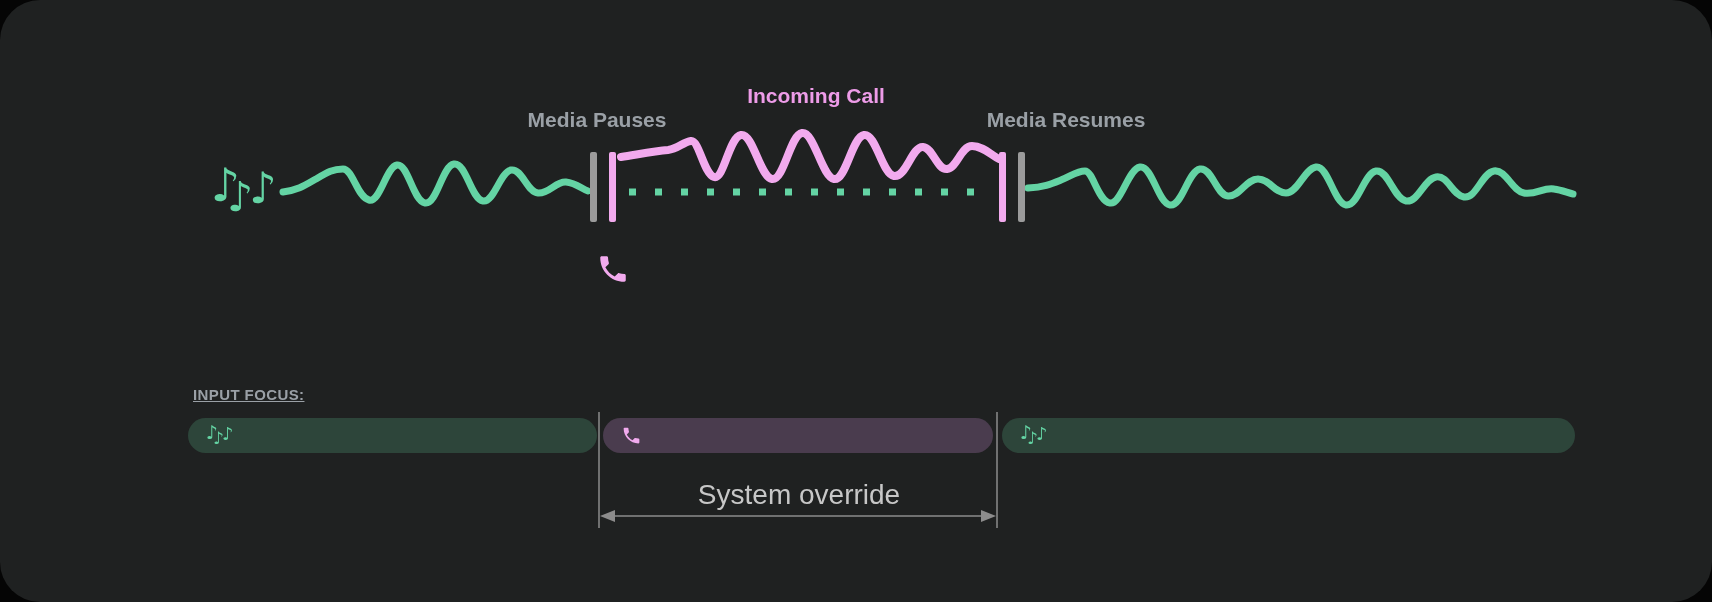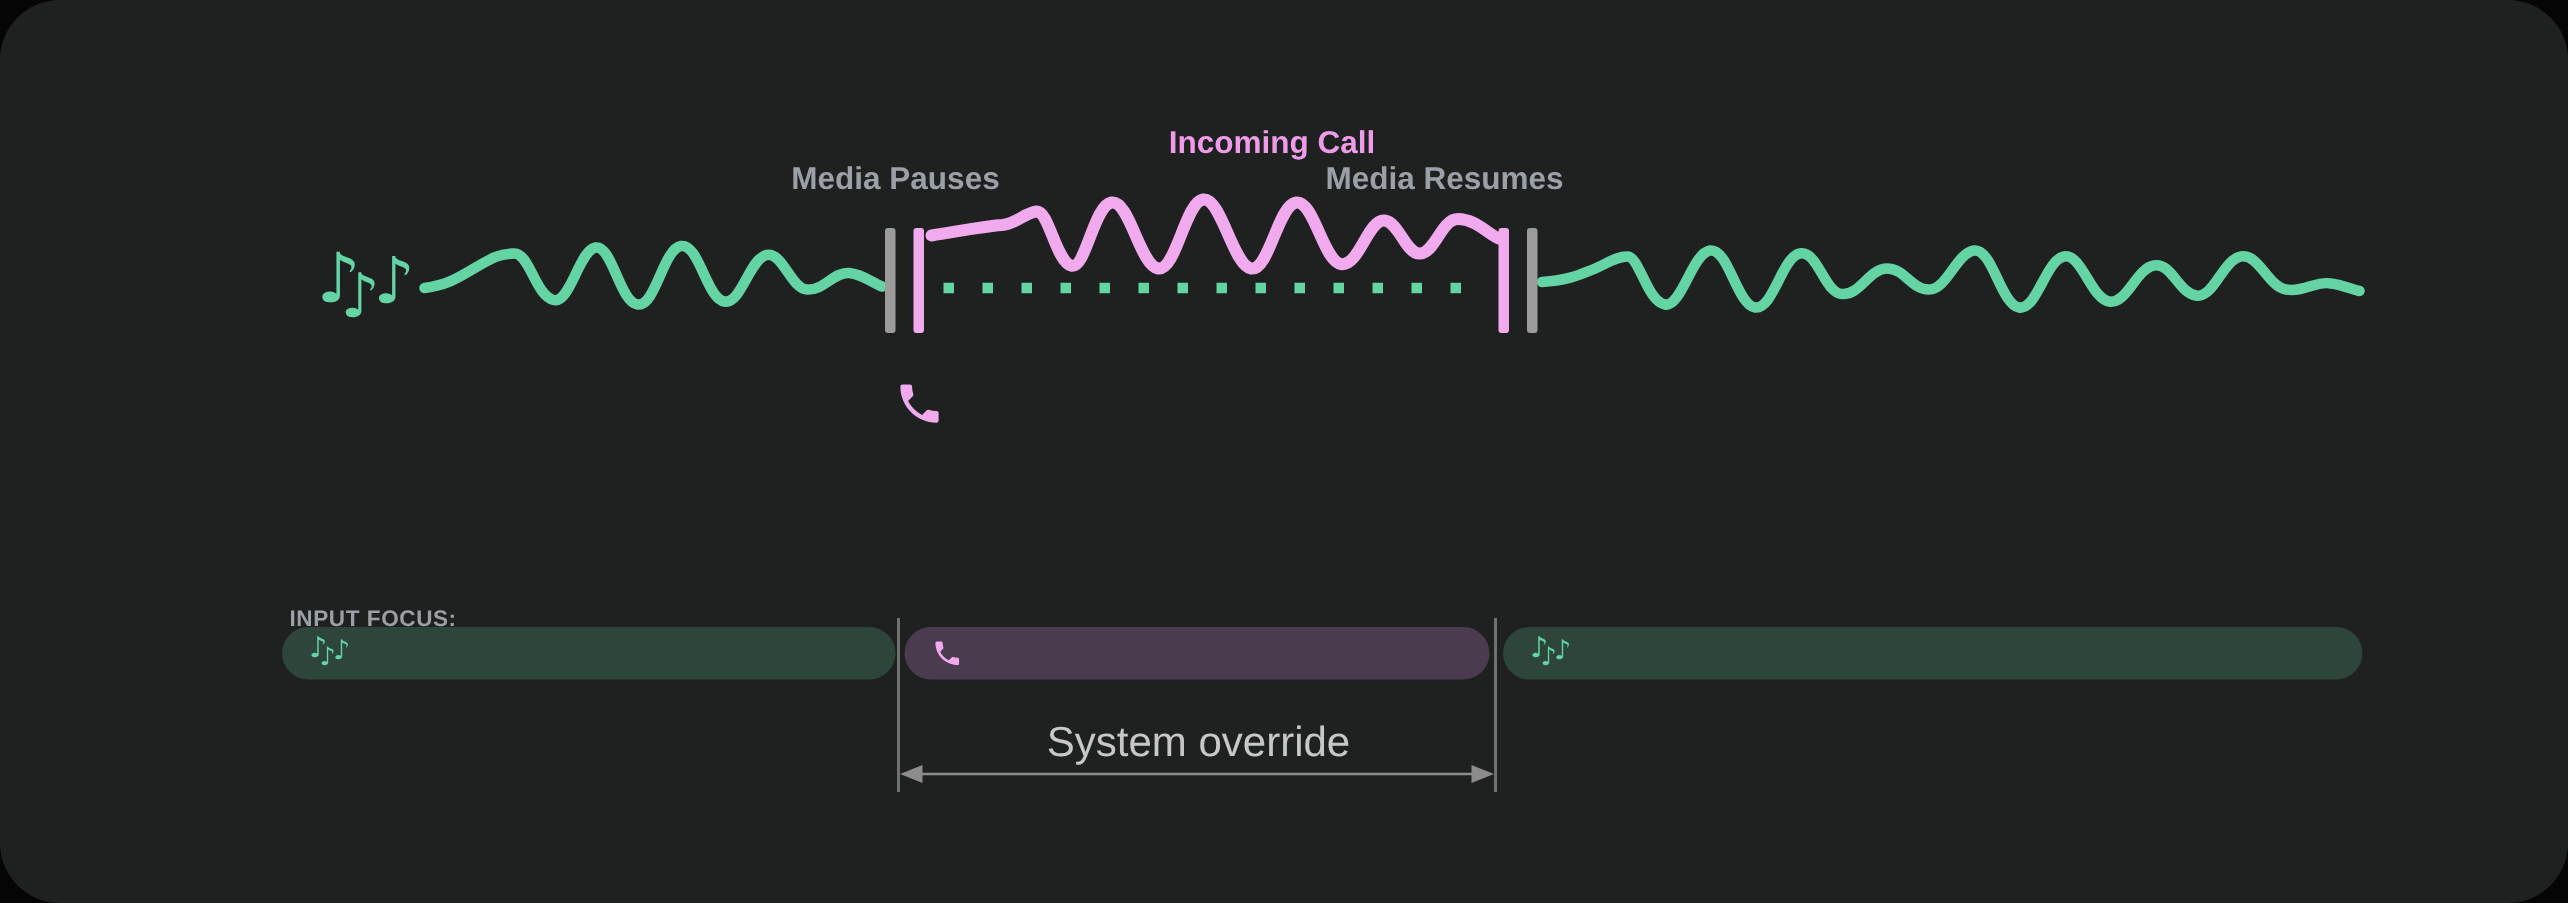--- a/index.html
+++ b/index.html
@@ -23,38 +23,39 @@
   .dotted{stroke:var(--media-green,#64d4a4);stroke-width:7;stroke-dasharray:7 19;}
   .marker.graybar{fill:var(--marker-gray,#9b9b9b);}
   .marker.pinkbar{fill:var(--call-pink,#f2aaee);}
 
   .lbl{
     position:absolute;transform:translateX(-50%);
     font-size:21px;font-weight:700;white-space:nowrap;
     color:var(--label-gray,#9aa0a6);
   }
   .lbl-pauses{left:597px;top:108px;}
-  .lbl-incoming{left:816px;top:84px;color:var(--incoming-call-text,#ee9ce9);margin-left:32px;}
-  .lbl-resumes{left:963px;top:108px;}
+  .lbl-incoming{left:816px;top:84px;color:var(--incoming-call-text,#ee9ce9);}
+  .lbl-resumes{left:1066px;top:108px;}
 
   .notes{position:absolute;color:var(--media-green,#64d4a4);}
   .notes .n{position:absolute;font-family:"DejaVu Sans",sans-serif;line-height:1;}
   .notes-lg{left:211px;top:160px;width:72px;height:70px;}
   .notes-lg .n1{left:0;top:2px;font-size:46px;}
   .notes-lg .n2{left:16px;top:17px;font-size:41px;}
   .notes-lg .n3{left:38px;top:7px;font-size:43px;}
 
   .phone{fill:var(--call-pink,#f2aaee);}
   .phone-lg{position:absolute;left:596px;top:252px;width:34px;height:34px;}
 
   
   .focus-label{
-    position:absolute;left:193px;top:404px;
+    position:absolute;left:193px;top:386px;
     font-size:15px;font-weight:700;letter-spacing:.4px;
     color:var(--label-gray,#9aa0a6);
+    text-decoration:underline;
   }
   .bar{
     position:absolute;top:418px;height:35px;border-radius:18px;
     display:flex;align-items:center;
   }
   .bar-media{background:var(--media-bar-background,#2d453a);}
   .bar-call{background:var(--call-bar-background,#4a3c4e);}
   .bar-1{left:188px;width:409px;}
   .bar-c{left:603px;width:390px;}
   .bar-2{left:1002px;width:573px;}

